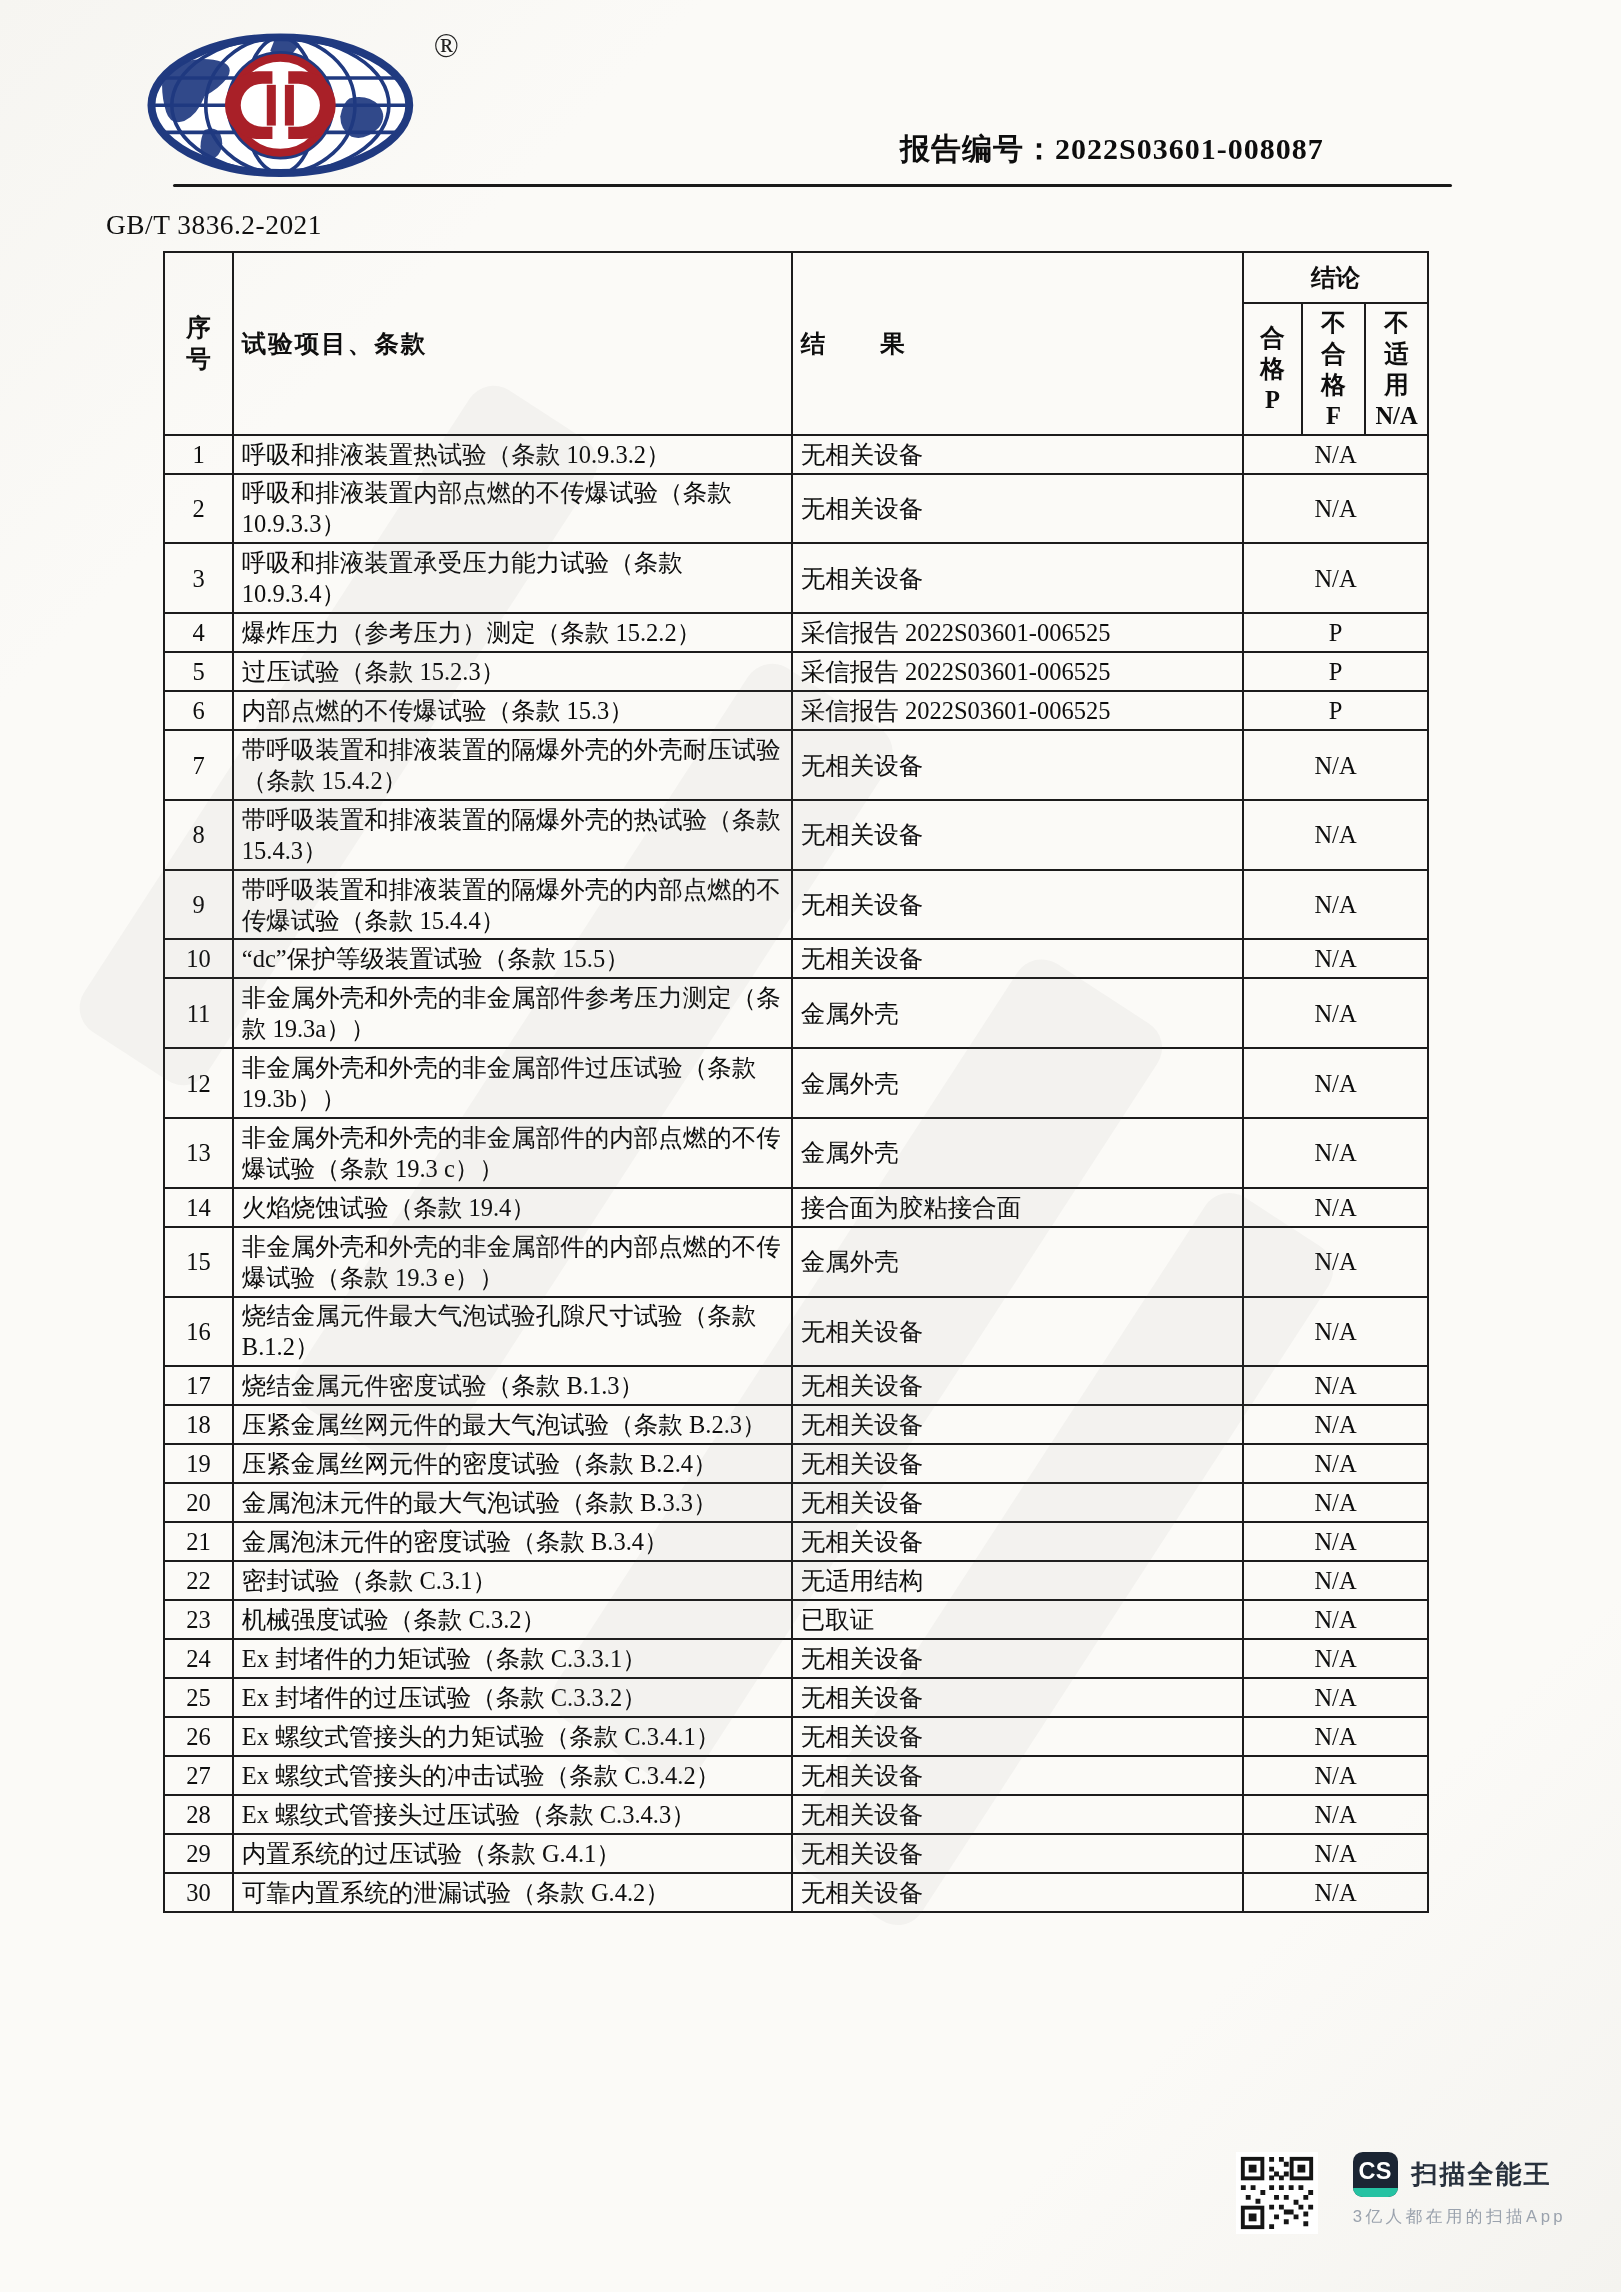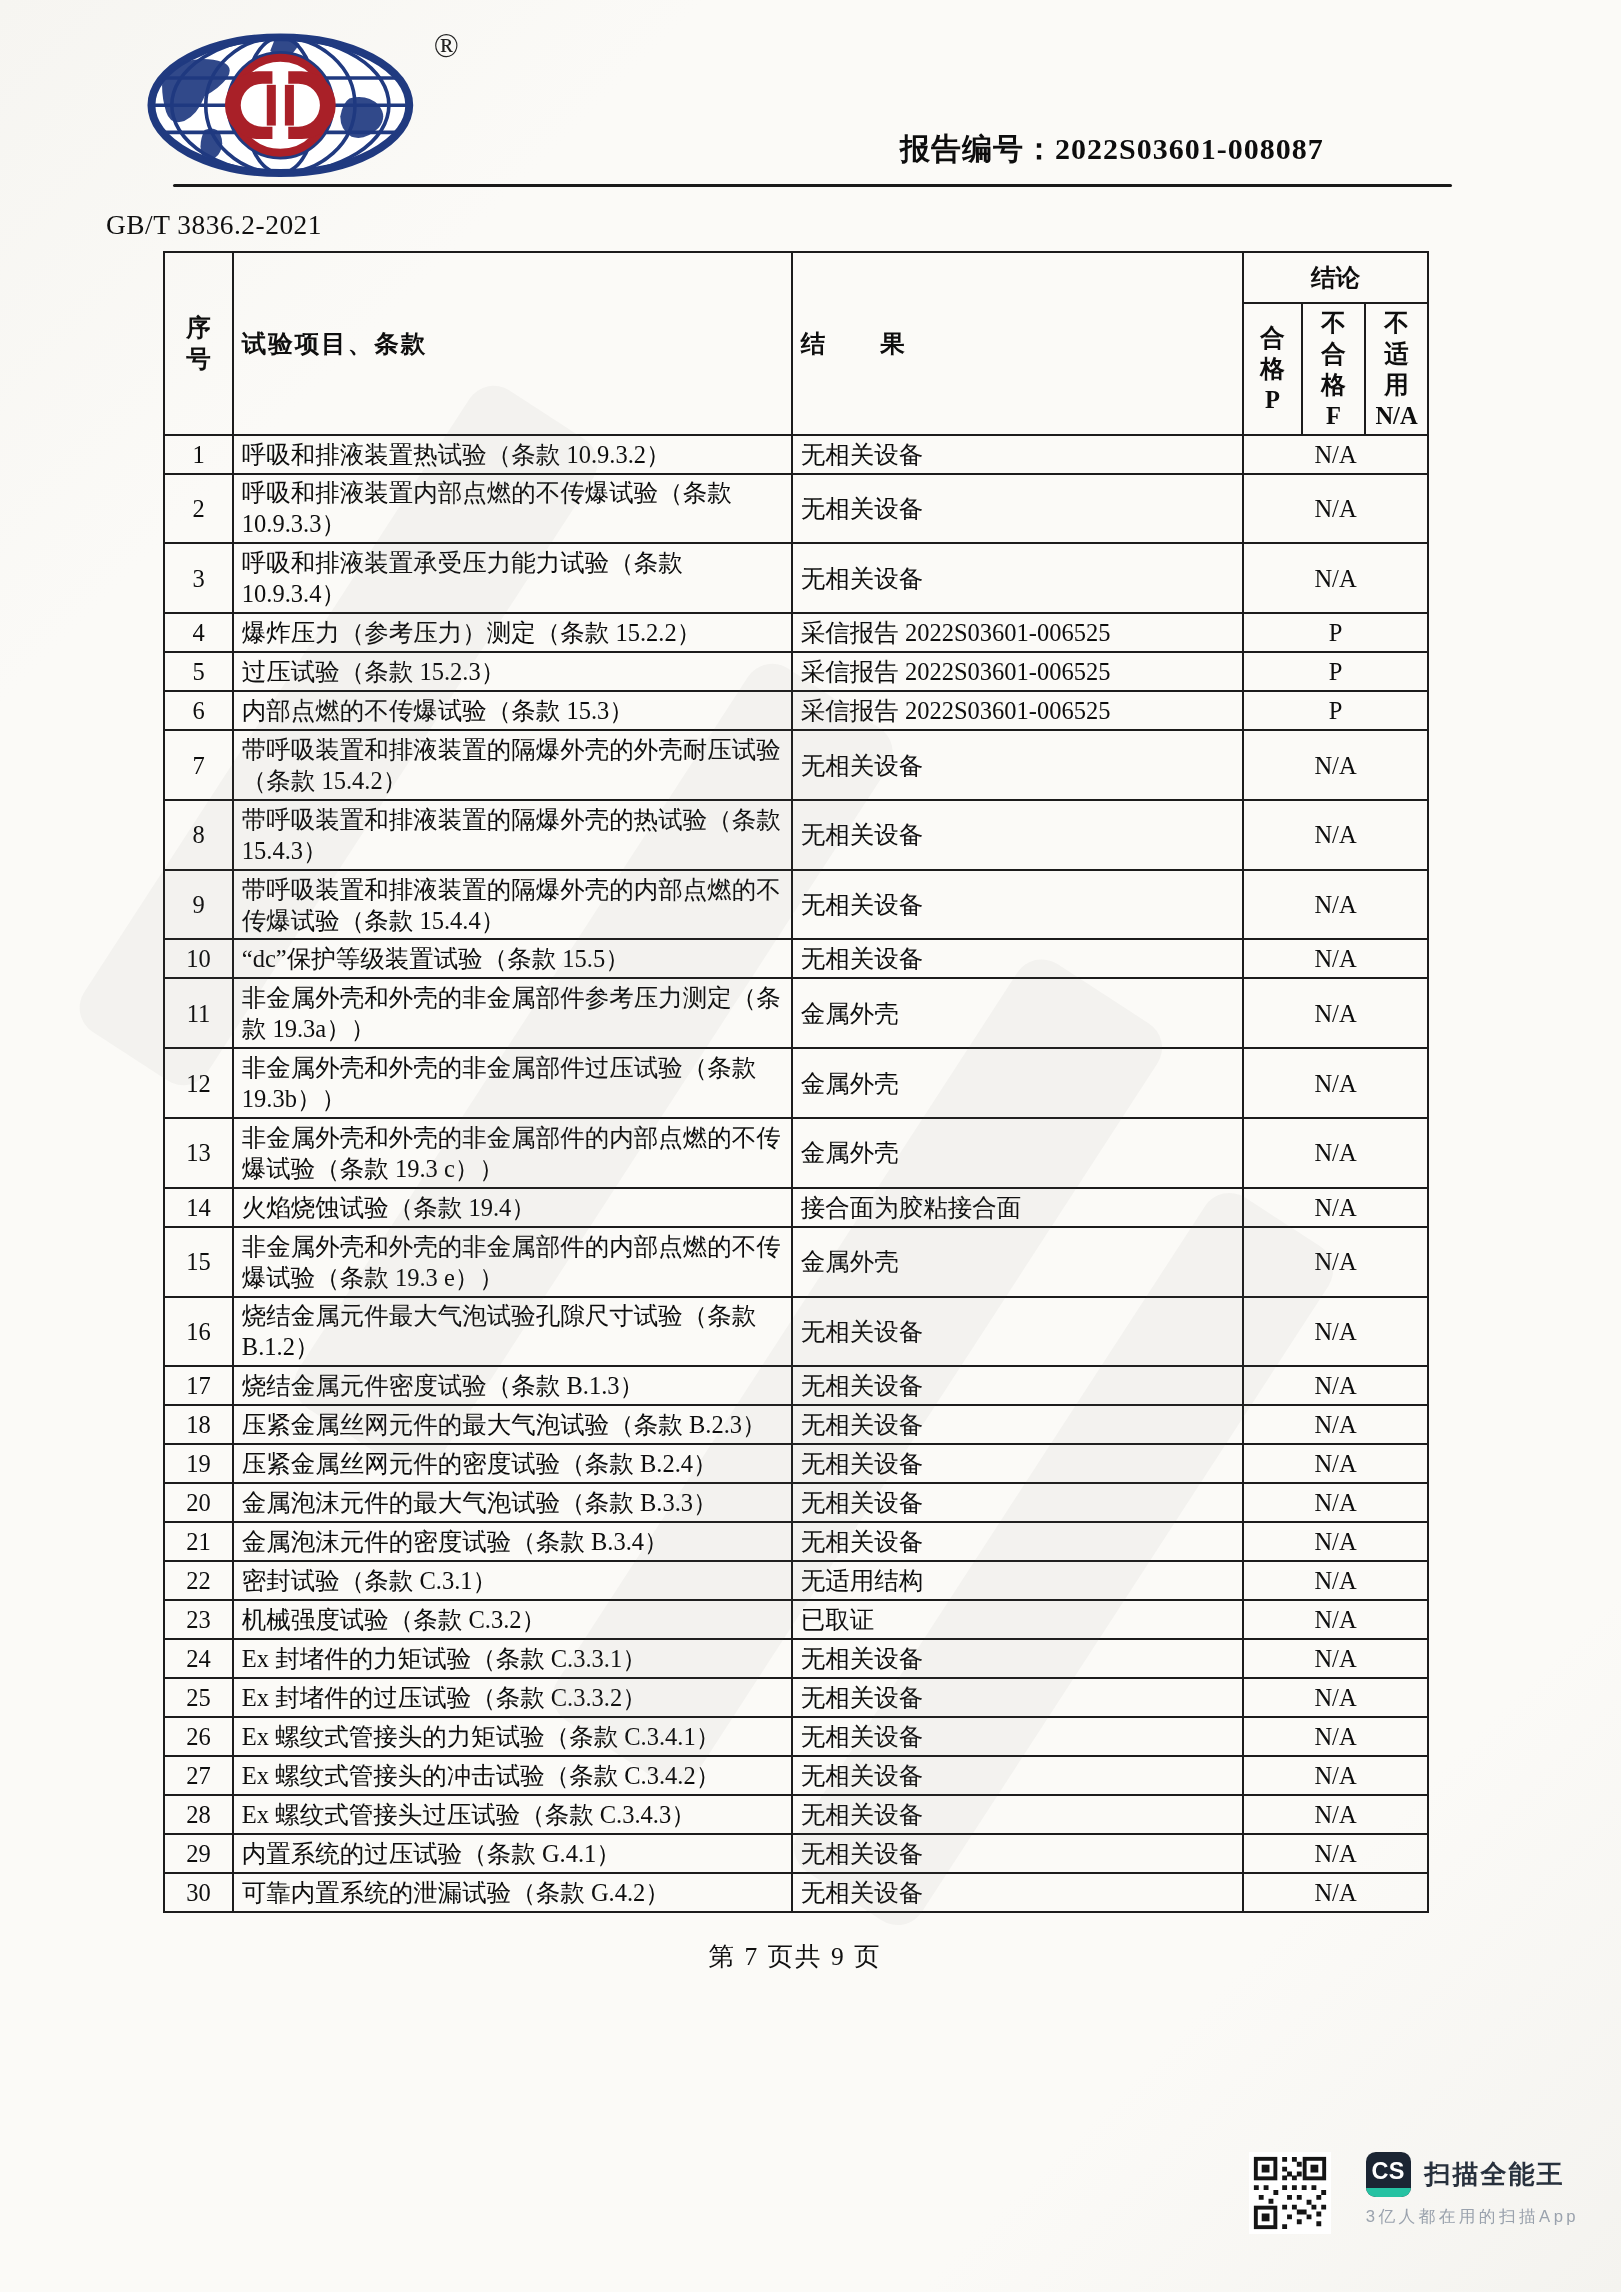--- a/index.html
+++ b/index.html
@@ -80,21 +80,21 @@
     text-align:center;font-size:24.5px;letter-spacing:1px;color:#101010;
   }
   
   .wm{position:absolute;pointer-events:none;background:rgba(110,110,115,.055);border-radius:29px;}
   .wm1{left:265px;top:353px;width:147px;height:765px;transform:rotate(33deg);}
   .wm2{left:510px;top:627px;width:167px;height:882px;transform:rotate(33deg);}
   .wm3{left:774px;top:921px;width:167px;height:902px;transform:rotate(33deg);}
   .wm4{left:990px;top:1157px;width:147px;height:804px;transform:rotate(33deg);}
   
   .cam{
-    position:absolute;right:42px;bottom:59px;
+    position:absolute;right:55px;bottom:59px;
     display:flex;align-items:flex-start;gap:35px;
     font-family:"Liberation Sans","DejaVu Sans",sans-serif;
   }
   .qr{width:82px;height:82px;background:#fff;}
   .cam-right{display:flex;flex-direction:column;gap:7.8px;}
   .cam-top{display:flex;align-items:center;gap:13.7px;}
   .cs-logo{
     width:45px;height:45px;border-radius:9.8px;background:#1b2533;
     position:relative;overflow:hidden;
     display:flex;align-items:center;justify-content:center;
@@ -366,21 +366,20 @@
         </tr>
         <tr>
           <td class="c-no">30</td>
           <td class="c-item">可靠内置系统的泄漏试验（条款 G.4.2）</td>
           <td class="c-result">无相关设备</td>
           <td class="c-concl" colspan="3">N/A</td>
         </tr>
       </tbody>
   </table>
 
-  <div class="page-info">第 7 页共 9 页</div>
 
   <div class="cam">
     <svg class="qr" viewBox="0 0 84 84">
       <rect x="0" y="0" width="84" height="84" fill="#ffffff"></rect>
       <g fill="#151515">
         <rect x="5" y="5" width="24" height="24"></rect>
           <rect x="55" y="5" width="24" height="24"></rect>
           <rect x="5" y="55" width="24" height="24"></rect>
       </g>
       <g fill="#ffffff">

